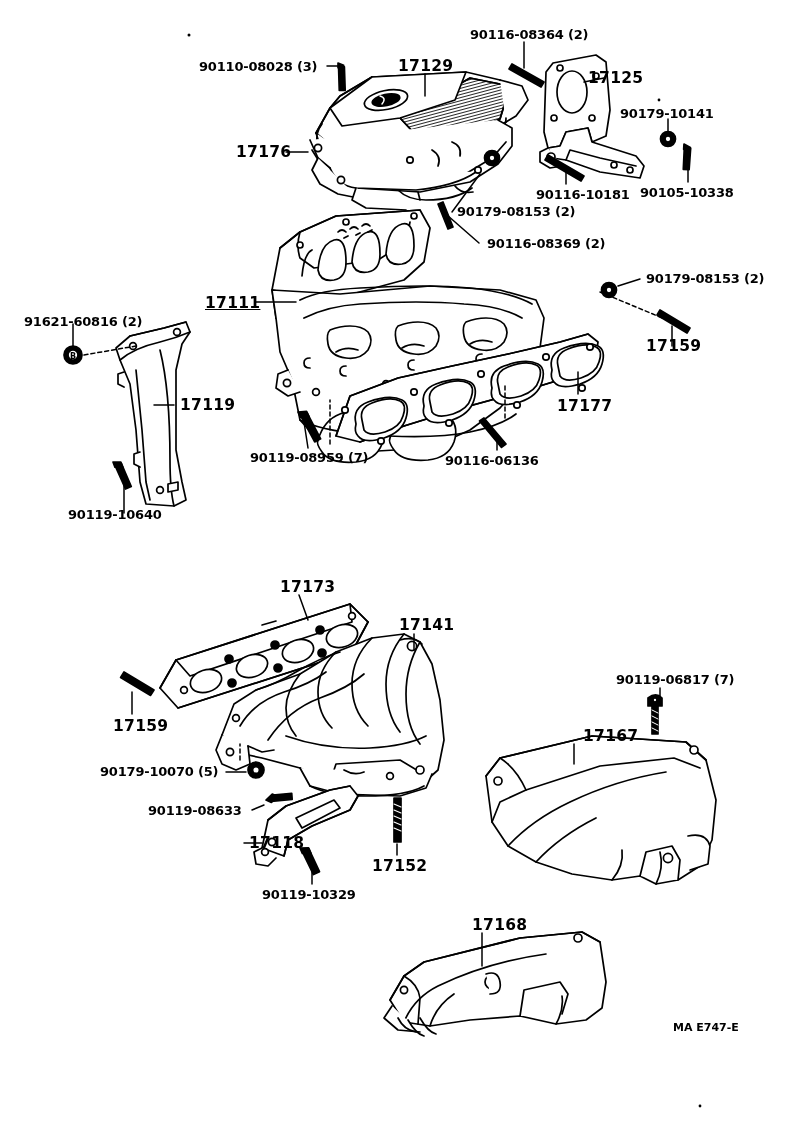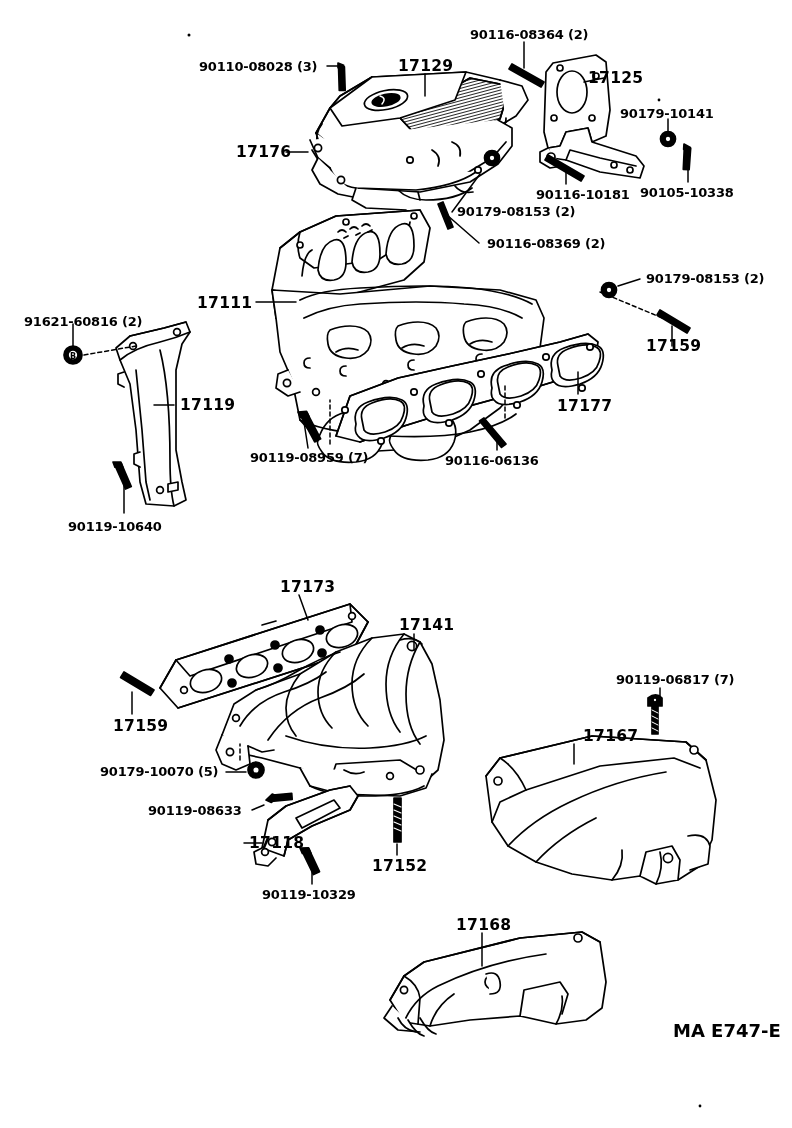--- a/index.html
+++ b/index.html
@@ -14,21 +14,21 @@
     position:absolute;
     font-family:"DejaVu Sans","Liberation Sans",sans-serif;
     font-weight:bold;
     color:#000000;
     white-space:nowrap;
     letter-spacing:-0.2px;
     line-height:1;
   }
   .lbl.part{font-size:15.5px;letter-spacing:0.3px;}
   .lbl.bolt{font-size:13px;}
-  .lbl.figcode{font-size:18px;letter-spacing:0px;}
+  .lbl.figcode{font-size:11px;letter-spacing:0px;}
 </style>
 </head>
 <body>
 
 <div id="sheet">
 
   <svg class="art" viewBox="0 0 792 1128">
     <defs>
       <pattern id="hatch" width="3" height="3" patternUnits="userSpaceOnUse" patternTransform="rotate(75)">
         <rect width="3" height="3" fill="#fff"></rect>
@@ -425,38 +425,38 @@
       <div class="lbl bolt" style="left: 199px; top: 60px;">90110-08028 (3)</div>
       <div class="lbl part" style="left: 398px; top: 59px;">17129</div>
       <div class="lbl bolt" style="left: 470px; top: 28px;">90116-08364 (2)</div>
       <div class="lbl part" style="left: 588px; top: 71px;">17125</div>
       <div class="lbl bolt" style="left: 620px; top: 107px;">90179-10141</div>
       <div class="lbl part" style="left: 236px; top: 145px;">17176</div>
       <div class="lbl bolt" style="left: 536px; top: 188px;">90116-10181</div>
       <div class="lbl bolt" style="left: 640px; top: 186px;">90105-10338</div>
       <div class="lbl bolt" style="left: 457px; top: 205px;">90179-08153 (2)</div>
       <div class="lbl bolt" style="left: 487px; top: 237px;">90116-08369 (2)</div>
-      <div class="lbl part" style="left: 197px; top: 296px;">17111</div>
+      <div class="lbl part" style="left: 205px; top: 296px; text-decoration: underline;">17111</div>
       <div class="lbl bolt" style="left: 646px; top: 272px;">90179-08153 (2)</div>
       <div class="lbl bolt" style="left: 24px; top: 315px;">91621-60816 (2)</div>
       <div class="lbl part" style="left: 646px; top: 339px;">17159</div>
       <div class="lbl part" style="left: 180px; top: 398px;">17119</div>
       <div class="lbl part" style="left: 557px; top: 399px;">17177</div>
       <div class="lbl bolt" style="left: 250px; top: 451px;">90119-08959 (7)</div>
       <div class="lbl bolt" style="left: 445px; top: 454px;">90116-06136</div>
-      <div class="lbl bolt" style="left: 68px; top: 520px;">90119-10640</div>
+      <div class="lbl bolt" style="left: 68px; top: 508px;">90119-10640</div>
     </div>
   <div id="labels-lower">
       <div class="lbl part" style="left: 280px; top: 580px;">17173</div>
       <div class="lbl part" style="left: 399px; top: 618px;">17141</div>
       <div class="lbl bolt" style="left: 616px; top: 673px;">90119-06817 (7)</div>
       <div class="lbl part" style="left: 583px; top: 729px;">17167</div>
       <div class="lbl part" style="left: 113px; top: 719px;">17159</div>
       <div class="lbl bolt" style="left: 100px; top: 765px;">90179-10070 (5)</div>
       <div class="lbl bolt" style="left: 148px; top: 804px;">90119-08633</div>
       <div class="lbl part" style="left: 201px; top: 836px; margin-left: 48px;">17118</div>
       <div class="lbl part" style="left: 372px; top: 859px;">17152</div>
       <div class="lbl bolt" style="left: 262px; top: 888px;">90119-10329</div>
-      <div class="lbl part" style="left: 456px; top: 918px;">17168</div>
+      <div class="lbl part" style="left: 472px; top: 918px;">17168</div>
     </div>
 
   <div class="lbl figcode" style="left:673px;top:1022px;">MA E747-E</div>
 </div>
 
 </body></html>

